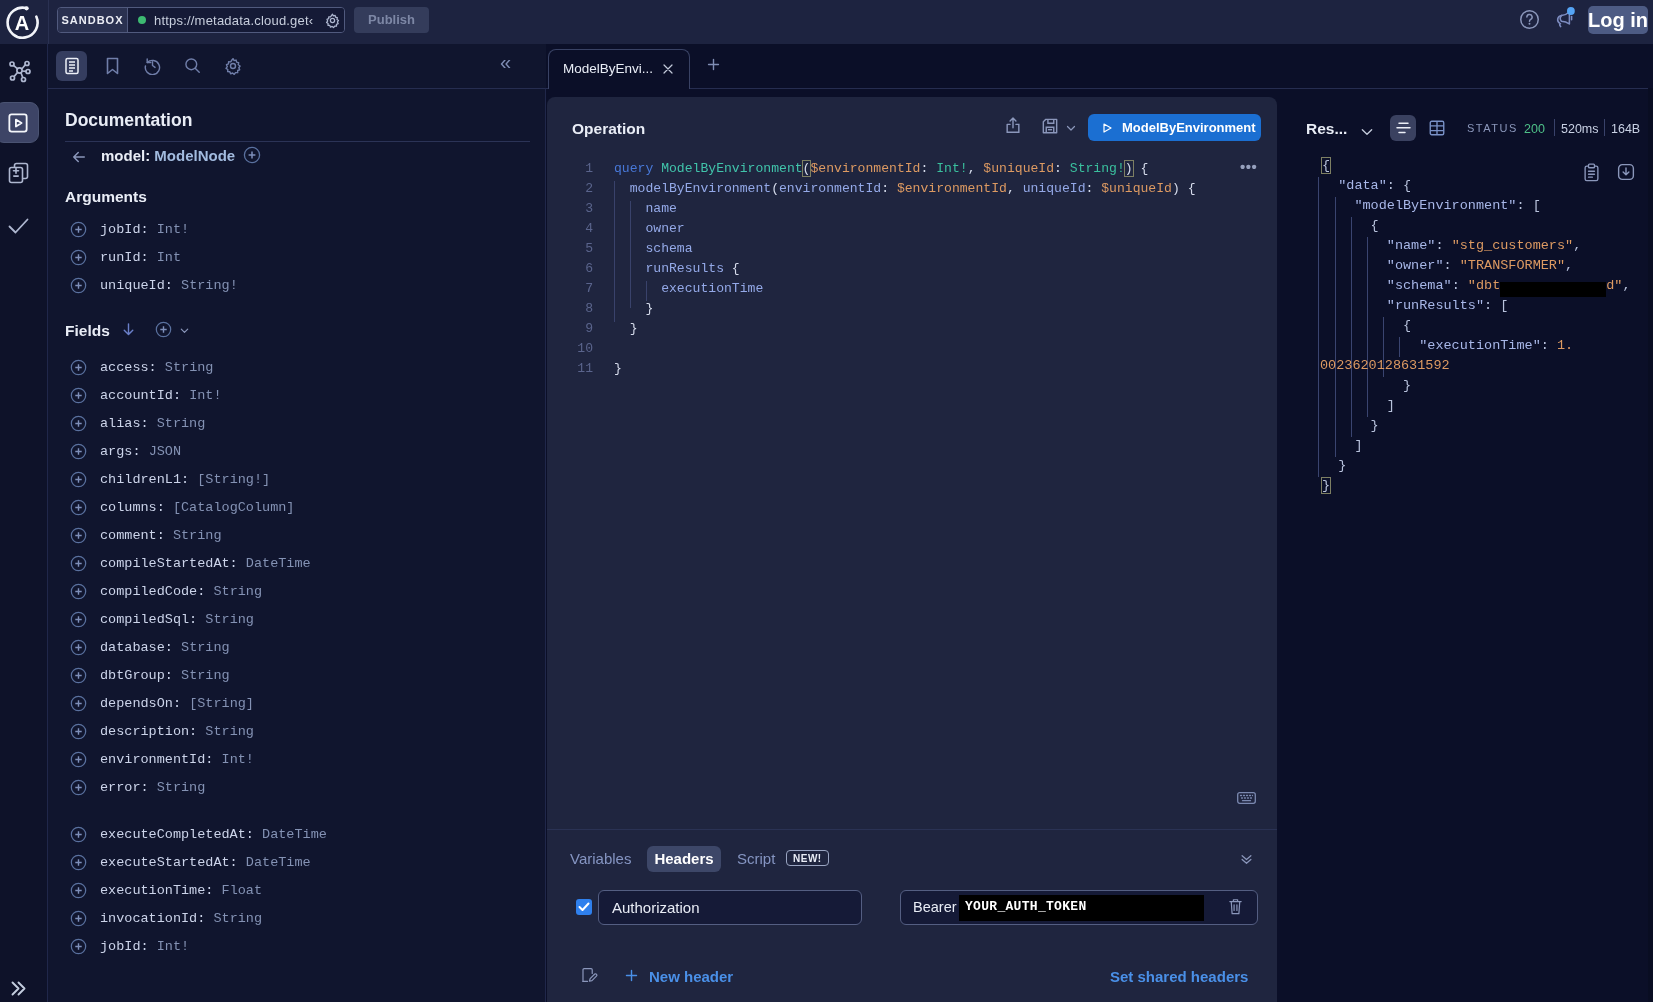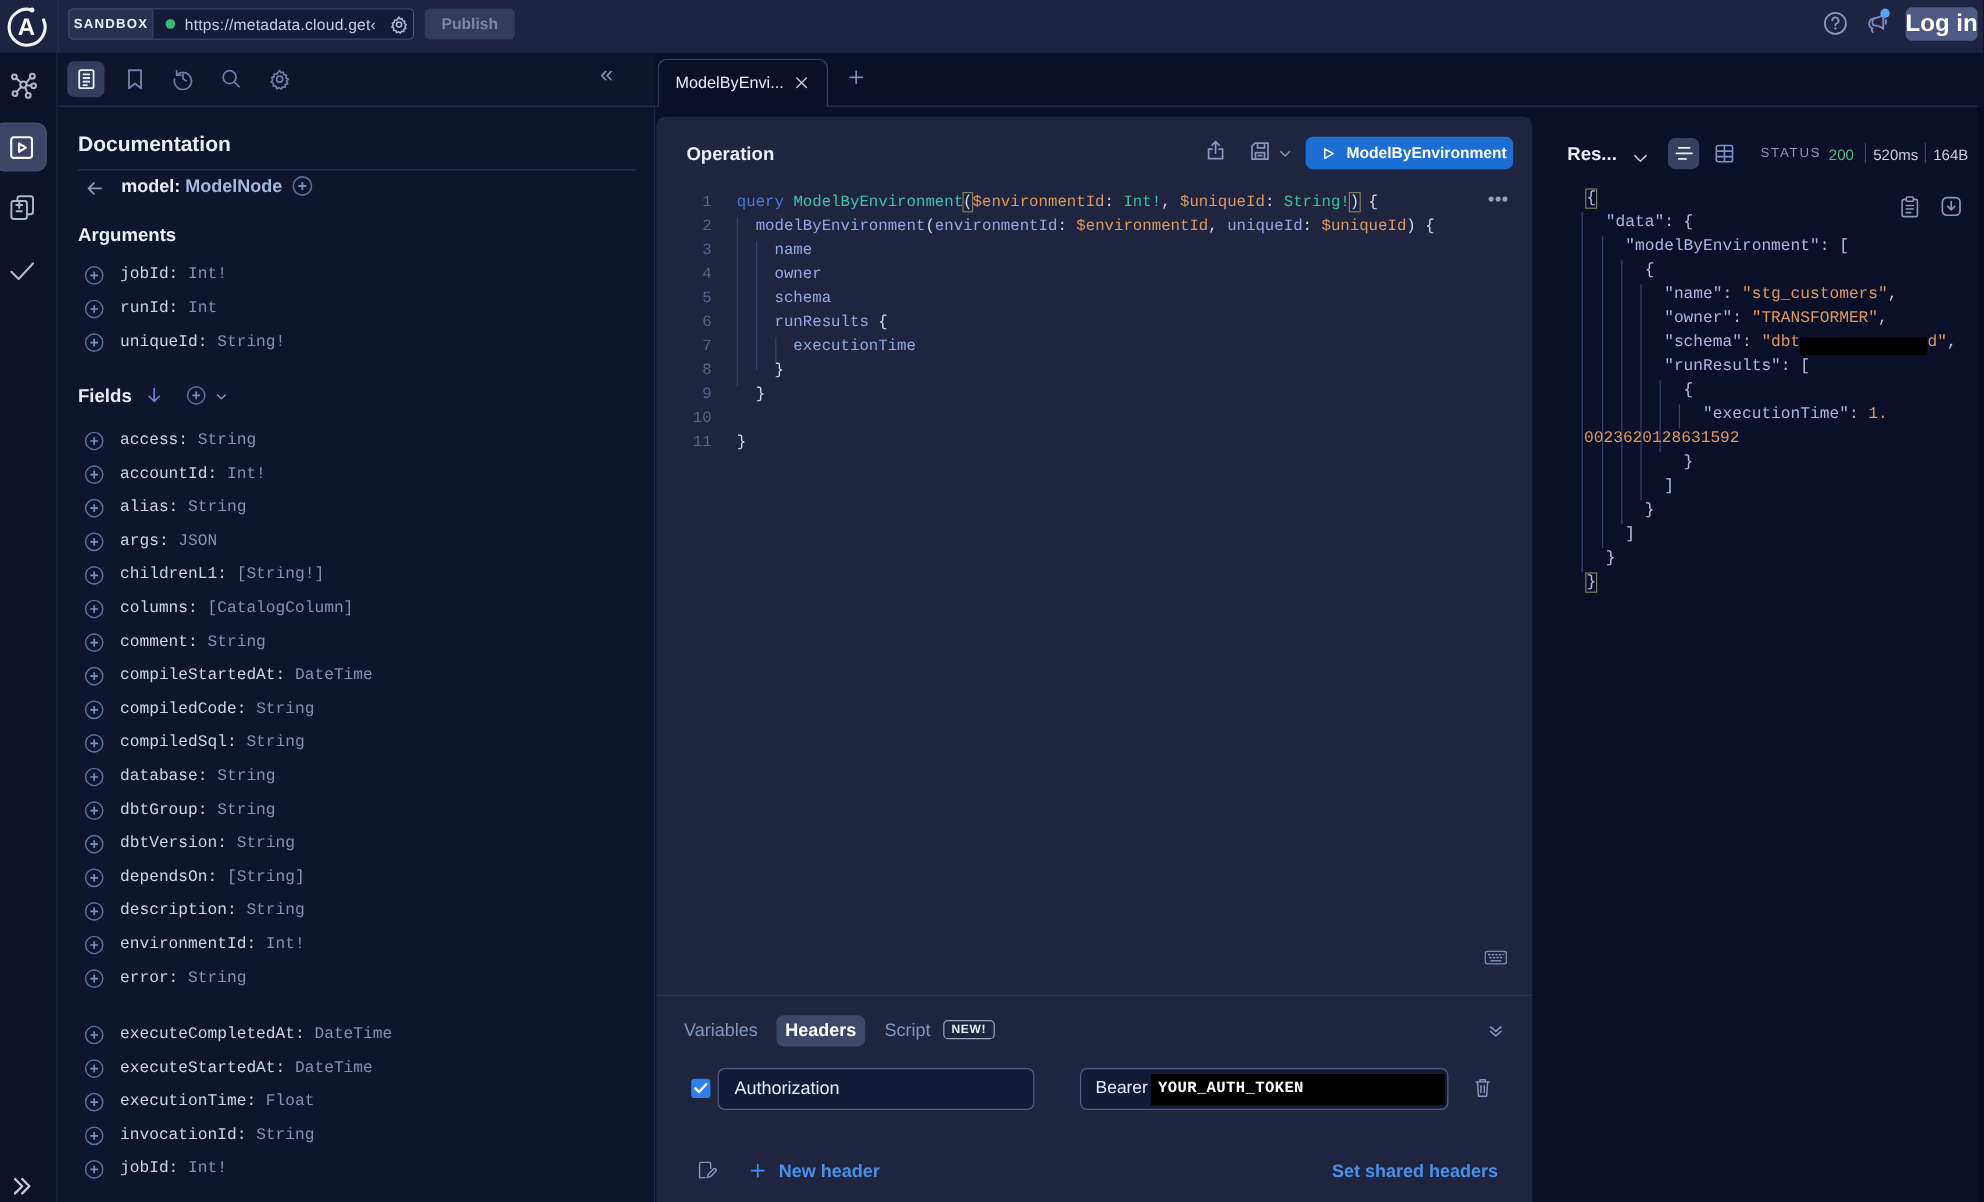--- a/index.html
+++ b/index.html
@@ -276,24 +276,20 @@
               <path d="M9 5.6v6.8M5.6 9h6.8" stroke="#7e8fba" stroke-width="1.5"></path>
             </svg></span><span class="abs mono" style="left:52px;"><span class="fieldname">compiledSql:</span> <span class="fieldtype">String</span></span></div>
       <div class="docrow" style="position:relative;"><span class="abs" style="left:22px; top:5px;"><svg width="17" height="17" viewBox="0 0 18 18" fill="none" stroke="#5a719f" stroke-width="1.3">
               <circle cx="9" cy="9" r="7.6"></circle>
               <path d="M9 5.6v6.8M5.6 9h6.8" stroke="#7e8fba" stroke-width="1.5"></path>
             </svg></span><span class="abs mono" style="left:52px;"><span class="fieldname">database:</span> <span class="fieldtype">String</span></span></div>
       <div class="docrow" style="position:relative;"><span class="abs" style="left:22px; top:5px;"><svg width="17" height="17" viewBox="0 0 18 18" fill="none" stroke="#5a719f" stroke-width="1.3">
               <circle cx="9" cy="9" r="7.6"></circle>
               <path d="M9 5.6v6.8M5.6 9h6.8" stroke="#7e8fba" stroke-width="1.5"></path>
             </svg></span><span class="abs mono" style="left:52px;"><span class="fieldname">dbtGroup:</span> <span class="fieldtype">String</span></span></div>
-      <div class="docrow" style="position:relative;"><span class="abs" style="left:22px; top:5px;"><svg width="17" height="17" viewBox="0 0 18 18" fill="none" stroke="#5a719f" stroke-width="1.3">
-              <circle cx="9" cy="9" r="7.6"></circle>
-              <path d="M9 5.6v6.8M5.6 9h6.8" stroke="#7e8fba" stroke-width="1.5"></path>
-            </svg></span><span class="abs mono" style="left:52px;"><span class="fieldname">dbtVersion:</span> <span class="fieldtype">String</span></span></div>
       <div class="docrow" style="position:relative;"><span class="abs" style="left:22px; top:5px;"><svg width="17" height="17" viewBox="0 0 18 18" fill="none" stroke="#5a719f" stroke-width="1.3">
               <circle cx="9" cy="9" r="7.6"></circle>
               <path d="M9 5.6v6.8M5.6 9h6.8" stroke="#7e8fba" stroke-width="1.5"></path>
             </svg></span><span class="abs mono" style="left:52px;"><span class="fieldname">dependsOn:</span> <span class="fieldtype">[String]</span></span></div>
       <div class="docrow" style="position:relative;"><span class="abs" style="left:22px; top:5px;"><svg width="17" height="17" viewBox="0 0 18 18" fill="none" stroke="#5a719f" stroke-width="1.3">
               <circle cx="9" cy="9" r="7.6"></circle>
               <path d="M9 5.6v6.8M5.6 9h6.8" stroke="#7e8fba" stroke-width="1.5"></path>
             </svg></span><span class="abs mono" style="left:52px;"><span class="fieldname">description:</span> <span class="fieldtype">String</span></span></div>
       <div class="docrow" style="position:relative;"><span class="abs" style="left:22px; top:5px;"><svg width="17" height="17" viewBox="0 0 18 18" fill="none" stroke="#5a719f" stroke-width="1.3">
               <circle cx="9" cy="9" r="7.6"></circle>
@@ -408,21 +404,21 @@
           <path d="M5 6l7 6 7-6M5 12l7 6 7-6" stroke-linecap="round" stroke-linejoin="round"></path>
         </svg>
       </div>
 
     <div class="abs" style="left:29px; top:802px; width:16px; height:16px; background:#2f80ed; border-radius:3px;">
       <svg width="16" height="16" viewBox="0 0 16 16" fill="none" stroke="#fff" stroke-width="2">
           <path d="M3.5 8l3 3 6-6.5" stroke-linecap="round" stroke-linejoin="round"></path>
         </svg>
     </div>
     <div class="inputbox abs" style="left:51px; top:793px; width:264px; height:35px; color:#e8ecf5; font-size:15px; line-height:33px; padding-left:13px;">Authorization</div>
-    <div class="inputbox abs" style="left:353px; top:793px; width:307px; height:35px;padding-left:33px;">
+    <div class="inputbox abs" style="left:353px; top:793px; width:358px; height:35px;padding-left:33px;">
       <span class="abs" style="left:12px; top:0px; line-height:33px; color:#e8ecf5; font-size:14.5px;">Bearer</span>
       <span class="abs" style="left:58px; top:4px; width:245px; height:26px; background:#000;"></span>
       <span class="abs mono" style="left:64px; top:0px; line-height:31px; color:#fff; font-size:13px; font-weight:bold; letter-spacing:0.3px;">YOUR_AUTH_TOKEN</span>
     </div>
     <div class="abs" style="left:680px; top:800px;">
       <svg width="17" height="19" viewBox="0 0 24 26" fill="none" stroke="#8b97bb" stroke-width="1.7">
         <path d="M4 6h16M9 6V3.5h6V6M6 6l1.2 17h9.6L18 6" stroke-linecap="round" stroke-linejoin="round"></path>
         <path d="M10 10.5v8M14 10.5v8" stroke-linecap="round"></path>
       </svg>
     </div>

